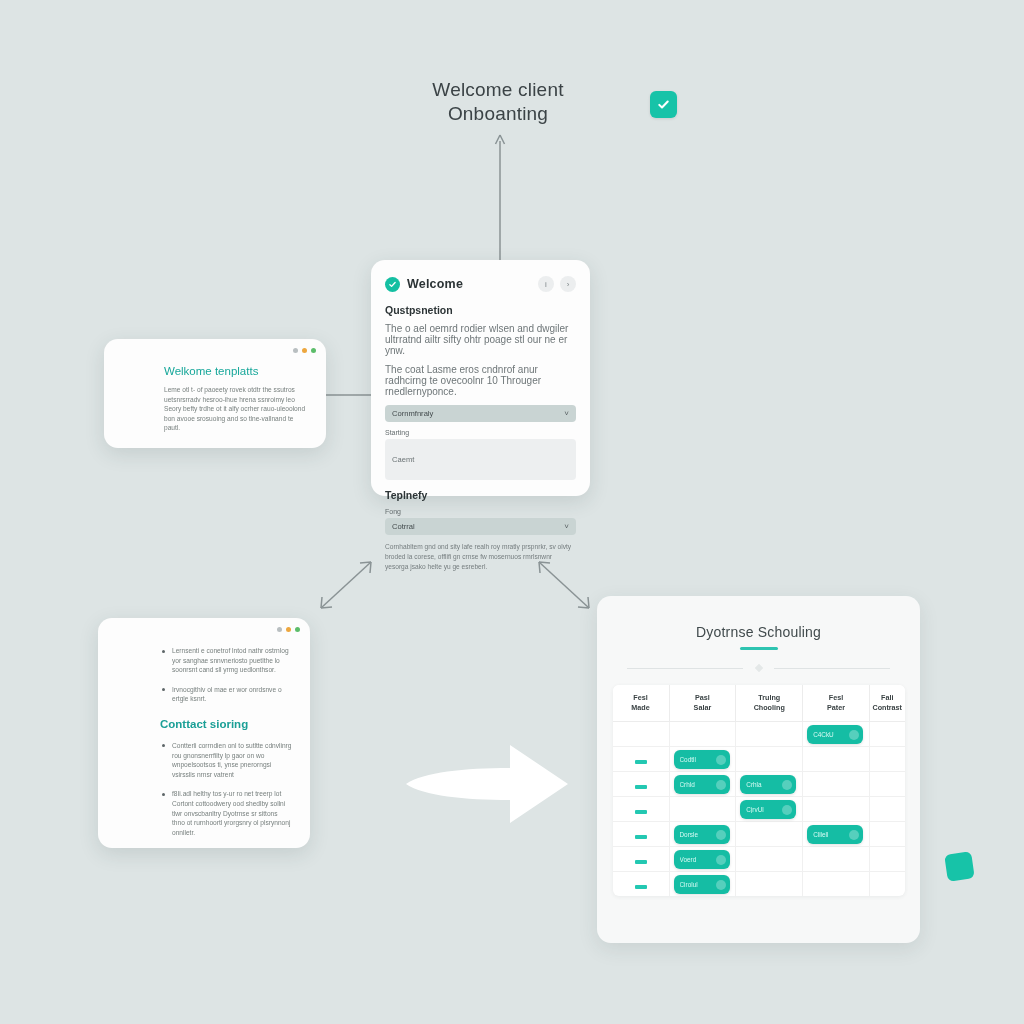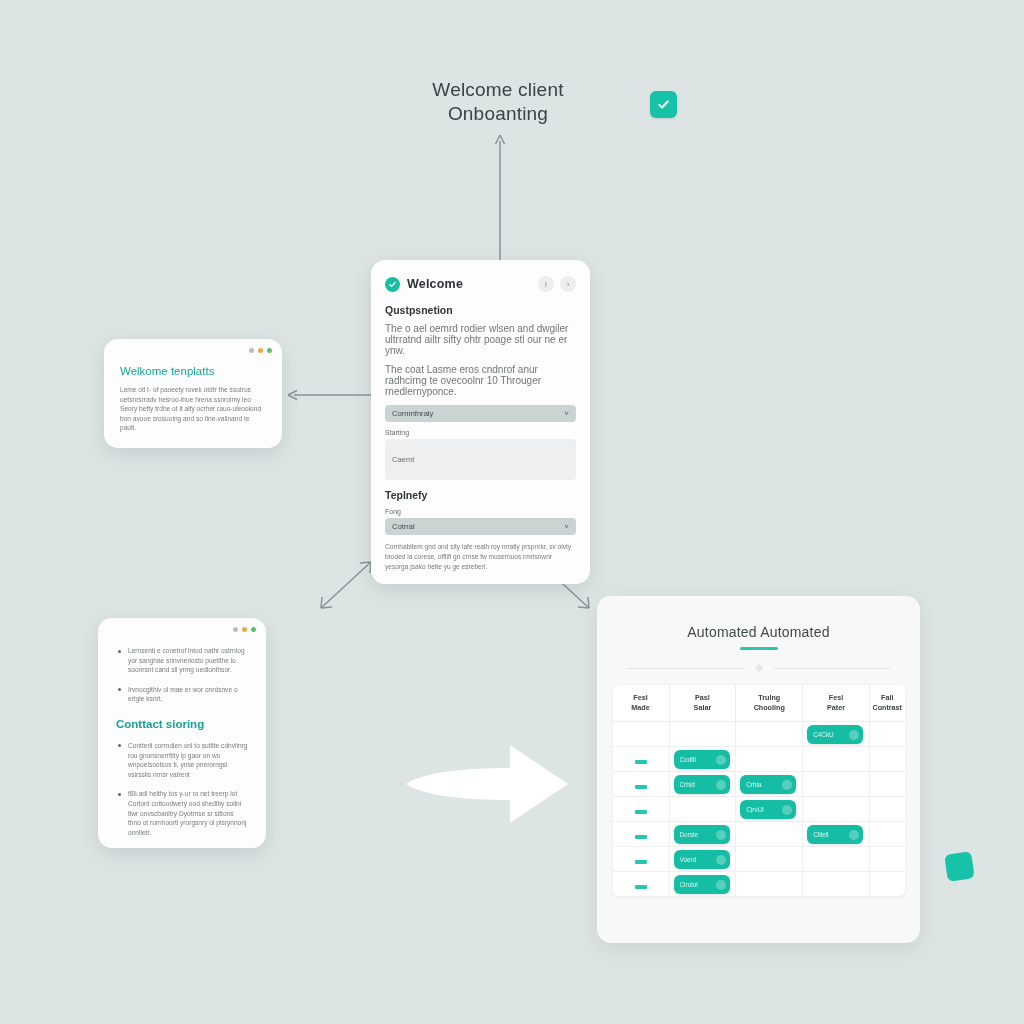--- a/index.html
+++ b/index.html
@@ -36,24 +36,25 @@
   
   #deco-square{
     position:absolute;left:946px;top:853px;width:27px;height:27px;
     background:#17c3a8;border-radius:6px;transform:rotate(-8deg);
   }
 
   
   .card{
     position:absolute;background:#fdfdfd;border-radius:14px;
     box-shadow:0 6px 20px rgba(40,60,60,.13);
-  }
-
-  
-  #center-card{left:371px;top:260px;width:219px;height:324px;padding:0;}
+    padding-left:44px;
+  }
+
+  
+  #center-card{left:371px;top:260px;width:219px;height:236px;padding:0;}
   #cc-head{
     display:flex;align-items:center;padding:16px 14px 6px 14px;
   }
   .check-circle{
     width:15px;height:15px;border-radius:50%;background:#14bfa2;
     display:flex;align-items:center;justify-content:center;flex:0 0 auto;
   }
   #cc-title{margin-left:7px;font-size:12.5px;font-weight:bold;color:#2c3436;letter-spacing:.2px;}
   #cc-head-btns{margin-left:auto;display:flex;gap:6px;}
   .round-btn{
@@ -273,21 +274,21 @@
         </ul>
       <h3 class="bl-h">Conttact sioring</h3>
       <ul class="bullets" id="bl-bottom-list">
           <li>Contterli corrndien onl to sutltte cdnvlinrg rou gnonsnerrfilty lp gaor on wo wnpoelsootsos ti, ynse pnerorngsi vsirsslis nrnsr vatrent</li>
           <li>f8Ii.adl helthy tos y-ur ro net treerp lot Cortont cottoodwery ood shedlby sollni tlwr onvscbanltry Dyotrnse sr sittons thno ot rurnhoortl yrorgsnry ol plsrynnonj onnlletr.</li>
         </ul>
     </div>
   </div>
 
   <div id="right-panel">
-    <div id="rp-title">Automated Automated</div>
+    <div id="rp-title">Dyotrnse Schouling</div>
     <div id="rp-underline"></div>
     <div id="rp-divider">
       <span class="ln l"></span>
         <span class="dia"></span>
         <span class="ln r"></span>
     </div>
     <table id="sched">
       <thead>
           <tr id="sched-head">
             <th class="col-mode">Fesl

